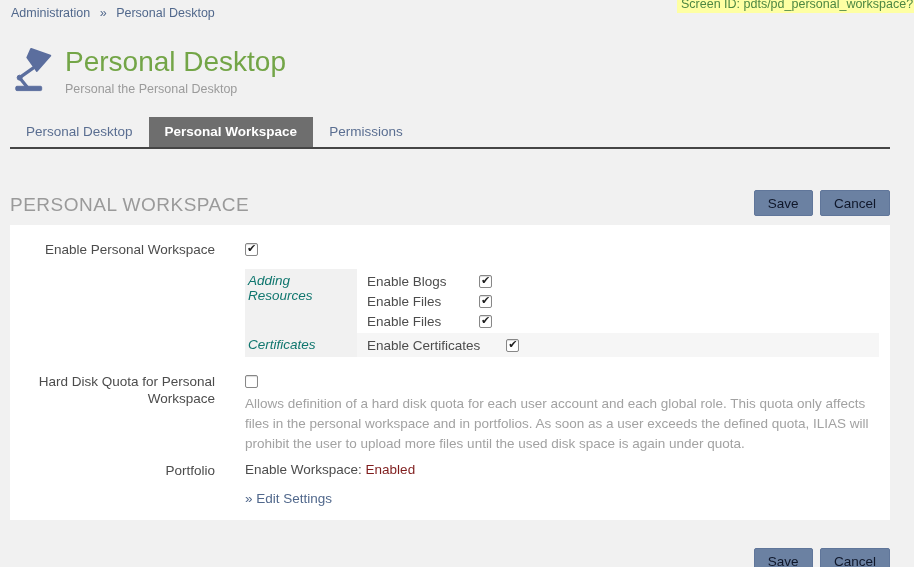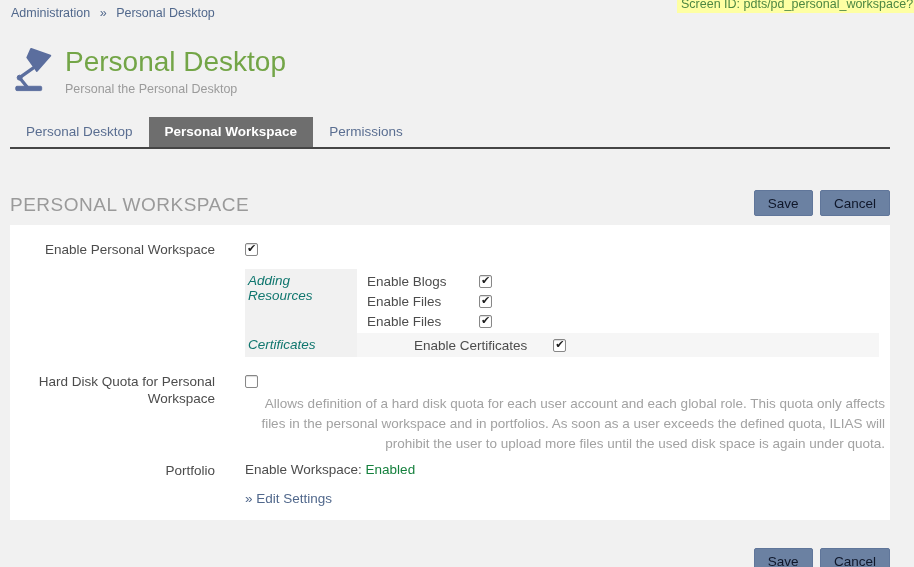--- a/index.html
+++ b/index.html
@@ -47,33 +47,33 @@
   .row-content { margin-left:30px; font-size:13.5px; }
   
   .cb { width:13px; height:13px; display:inline-block; vertical-align:middle;
     background:#ffffff; border:1px solid #878787; border-radius:2px; position:relative;
     box-shadow:inset 0 1px 1px rgba(0,0,0,0.15); cursor:pointer; }
   .cb.checked::after { content:"\2714"; position:absolute; top:-2px; left:1px;
     font-size:11px; color:#1d1d1d; }
   
   .subblock { margin:11px 0 0 235px; width:634px; }
   .subgroup { display:flex; }
-  .subgroup.shaded { background:#f6f6f6;gap:47px; }
+  .subgroup.shaded { background:#f6f6f6; }
   .subgroup-label { width:112px; flex-shrink:0; background:#f1f1f1;
     padding:4px 2px 4px 3px; font-size:13.5px; color:#0f766e;font-style:italic; }
   .subgroup.shaded .subgroup-label { background:#f1f1f1; }
   .subgroup-items { margin-left:10px; padding:2px 0; }
   .sub-item { display:flex; align-items:center; padding:2.5px 0; }
   .sub-item-label { font-size:13.5px; color:#4c4c4c; }
   .sub-item-label.fixed { width:86px; }
   .sub-item .cb { margin-left:26px; }
   .gap-md { height:16px; }
   .gap-sm { height:8px; }
-  .help-text { color:#a2a2a2; font-size:13.5px; line-height:20px; width:640px; margin-top:6px;text-align:right; }
-  .status-value { color:#15803d; }
+  .help-text { color:#a2a2a2; font-size:13.5px; line-height:20px; width:640px; margin-top:6px; }
+  .status-value { color:#7f1d1d; }
   .edit-link { display:inline-block; margin-top:14px; color:#51688c;
     text-decoration:none; font-size:13.5px; cursor:pointer; }
   
   .bottom-actions { width:880px; margin:8px 24px 0 10px; text-align:right; }
 </style>
 </head>
 <body>
 
 <div class="root">
 

